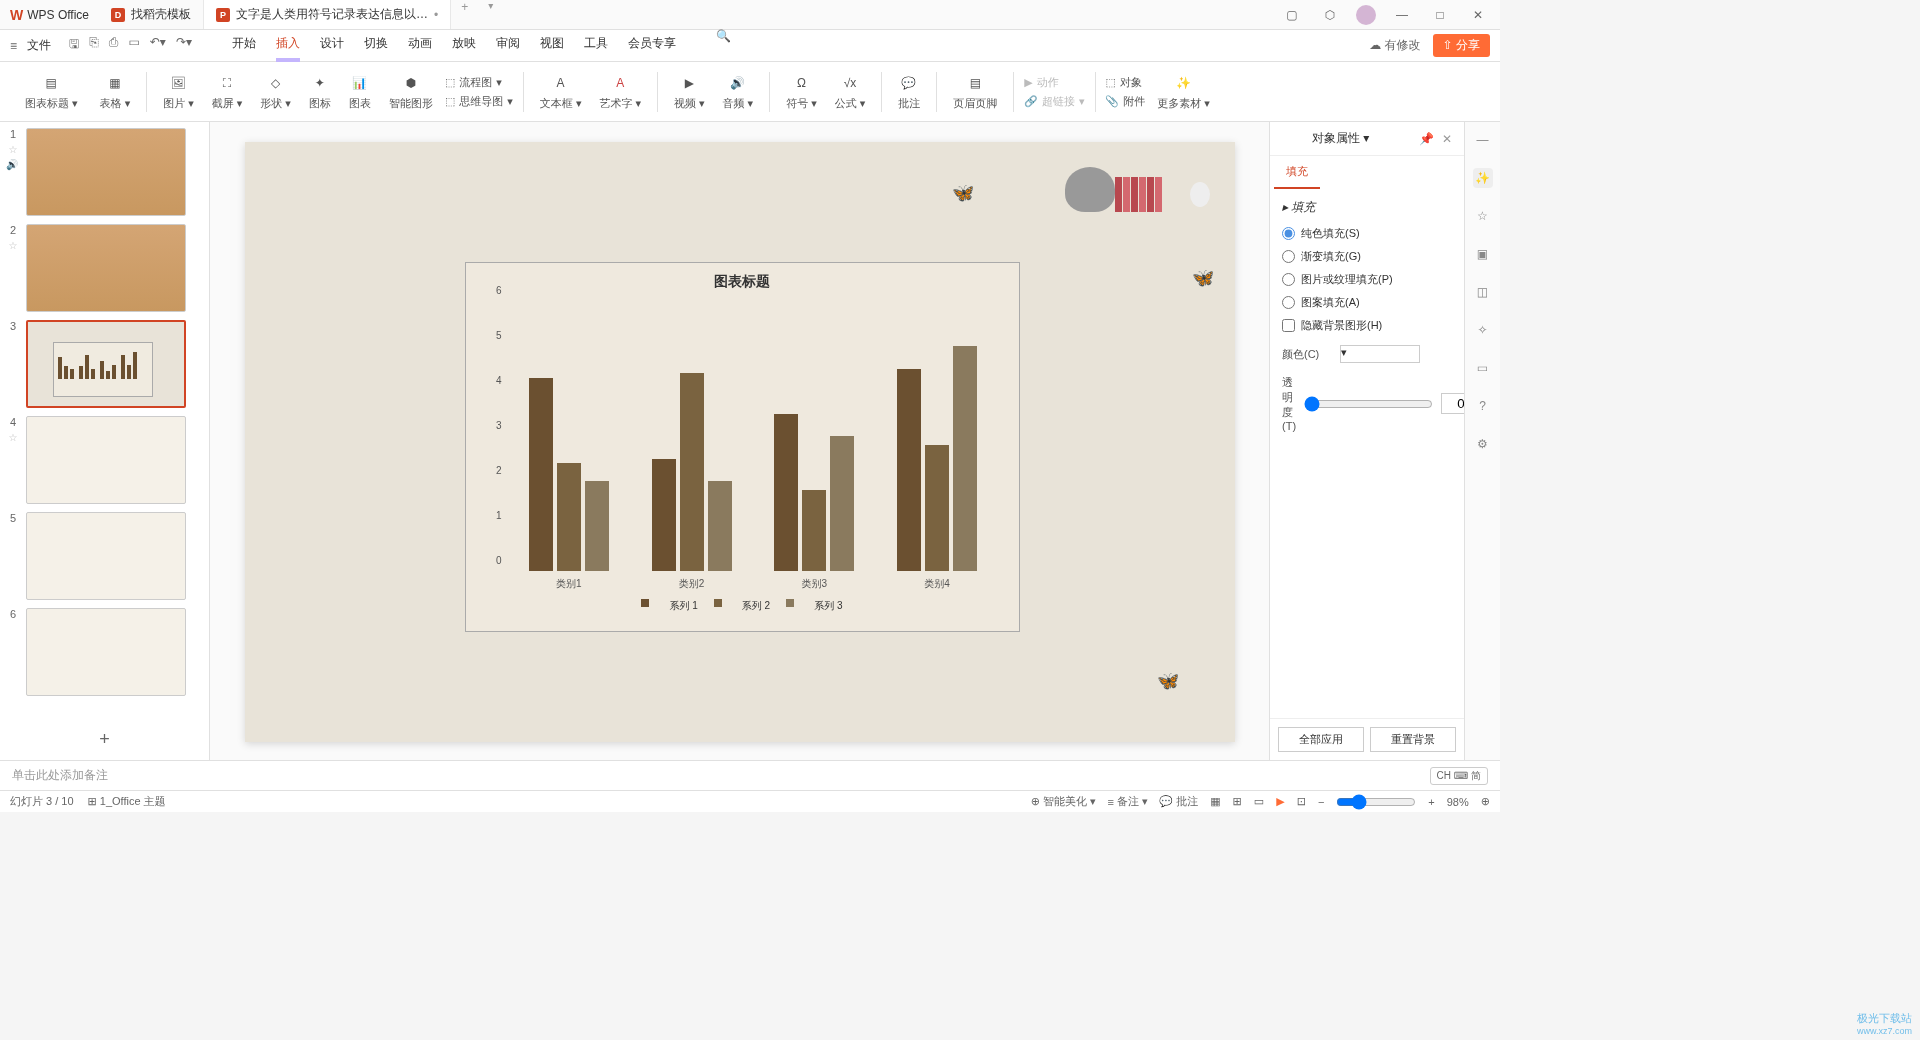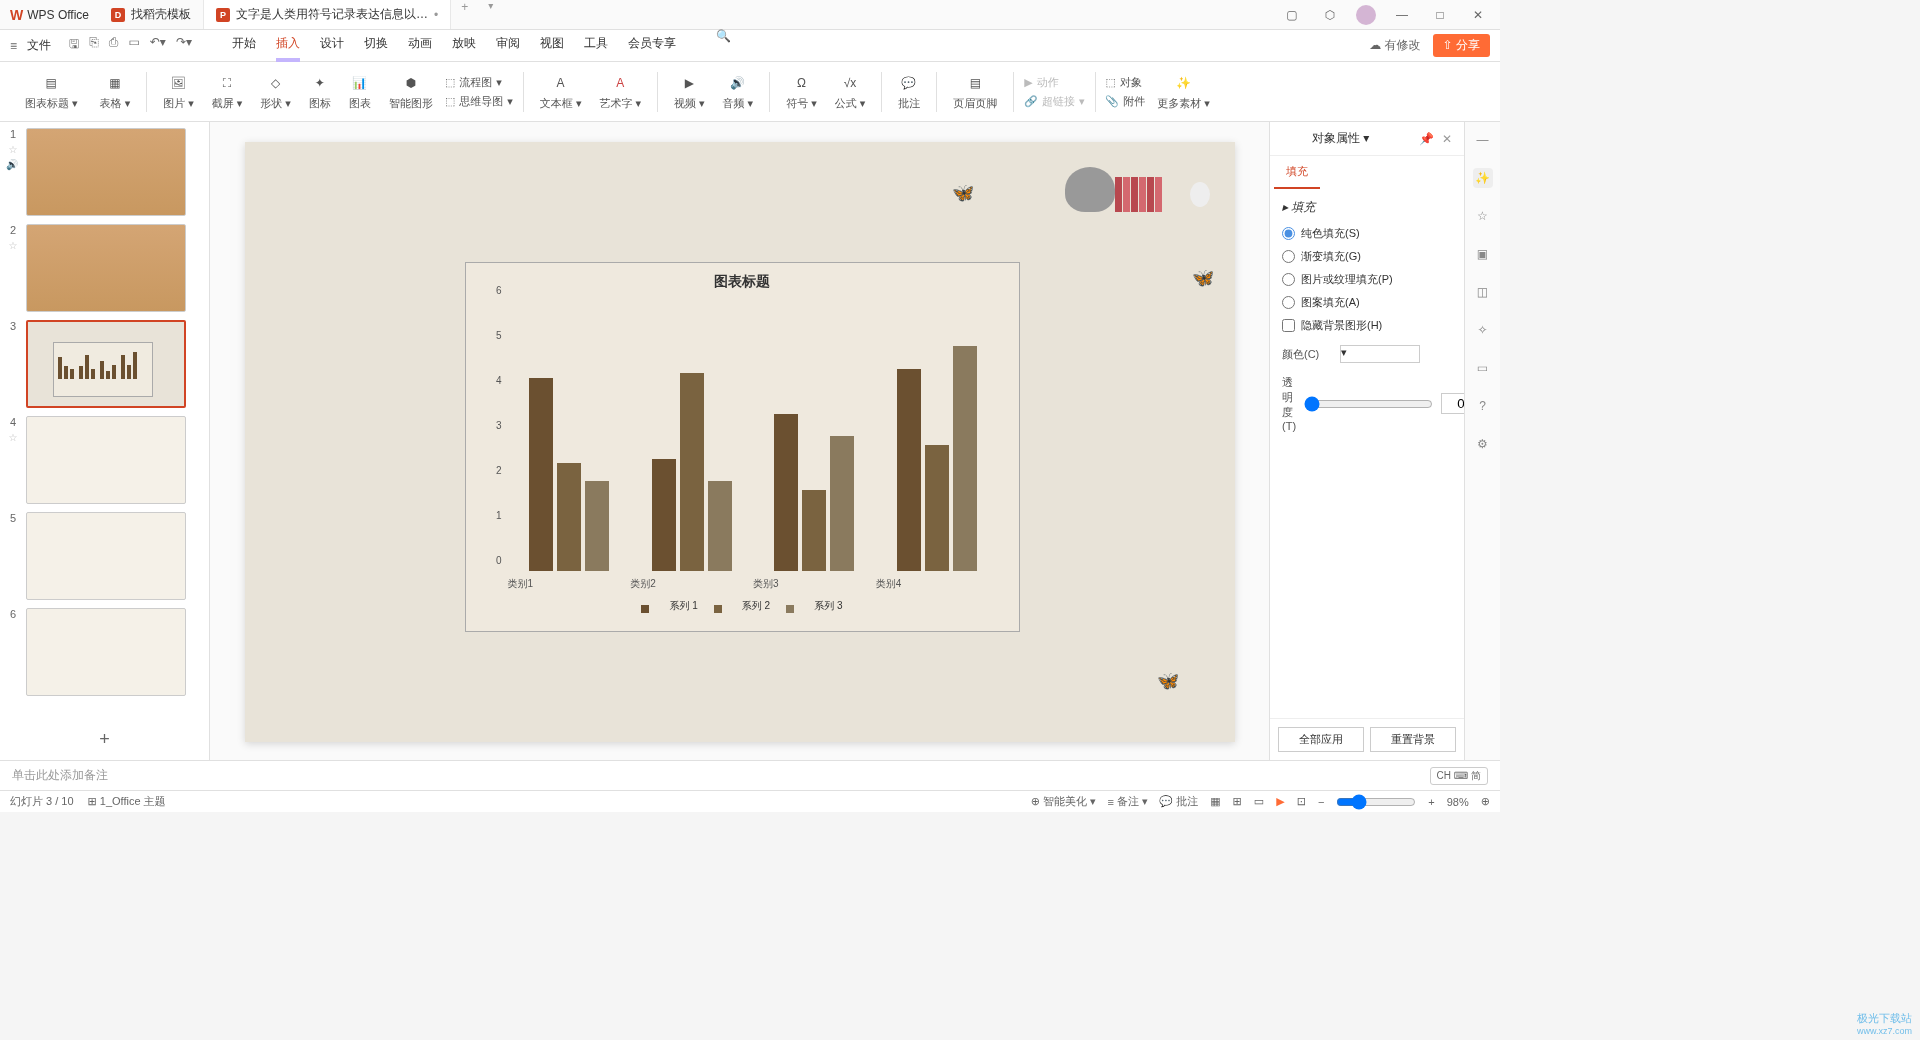--- a/index.html
+++ b/index.html
@@ -74,29 +74,29 @@
 .bunny { width: 20px; height: 25px; background: #eee; border-radius: 50%; position: absolute; right: 5px; top: 30px; }
 .butterfly { position: absolute; font-size: 18px; color: #c9a229; }
 
 .chart-box { position: absolute; left: 220px; top: 120px; width: 555px; height: 370px; background: #efe9de; border: 1px solid #aaa; }
 .chart-title { text-align: center; font-size: 14px; font-weight: bold; padding: 10px; color: #333; }
 .chart-plot { position: relative; height: 290px; margin: 0 20px; }
 .y-axis { position: absolute; left: 0; top: 0; height: 100%; width: 20px; }
 .y-tick { position: absolute; right: 4px; font-size: 10px; color: #555; transform: translateY(-50%); }
 .plot-area { position: absolute; left: 22px; right: 0; top: 0; bottom: 20px; }
 .x-labels { position: absolute; bottom: 0; left: 22px; right: 0; display: flex; }
-.x-label { flex: 1; font-size: 10px; color: #555; }
+.x-label { flex: 1; text-align: center; font-size: 10px; color: #555; }
 .bars-container { position: absolute; inset: 0; display: flex; }
 .cat-group { flex: 1; display: flex; align-items: flex-end; justify-content: center; gap: 4px; }
 .bar { width: 24px; }
 .bar.s1 { background: #6b5030; }
 .bar.s2 { background: #7a6340; }
 .bar.s3 { background: #8a7a5e; }
 .legend { display: flex; justify-content: center; gap: 16px; padding: 8px; font-size: 10px; }
-.legend-item { display: flex; align-items: flex-end; gap: 20px; }
+.legend-item { display: flex; align-items: flex-start; gap: 20px; }
 .legend-sw { width: 8px; height: 8px; }
 
 
 .props-panel { width: 195px; background: #fff; border-left: 1px solid #e0e0e0; display: flex; flex-direction: column; }
 .props-header { display: flex; align-items: center; padding: 8px 12px; border-bottom: 1px solid #eee; }
 .props-title { font-weight: normal; color: #333; margin-left: 30px; }
 .props-header-right { margin-left: auto; display: flex; gap: 8px; color: #999; }
 .props-tab { padding: 8px 12px; color: #d14424; border-bottom: 2px solid #d14424; width: fit-content; margin-left: 4px; font-size: 11px; }
 .props-section { padding: 10px 12px; }
 .props-section-title { font-size: 12px; color: #333; margin-bottom: 10px; cursor: pointer; font-style: italic; }

